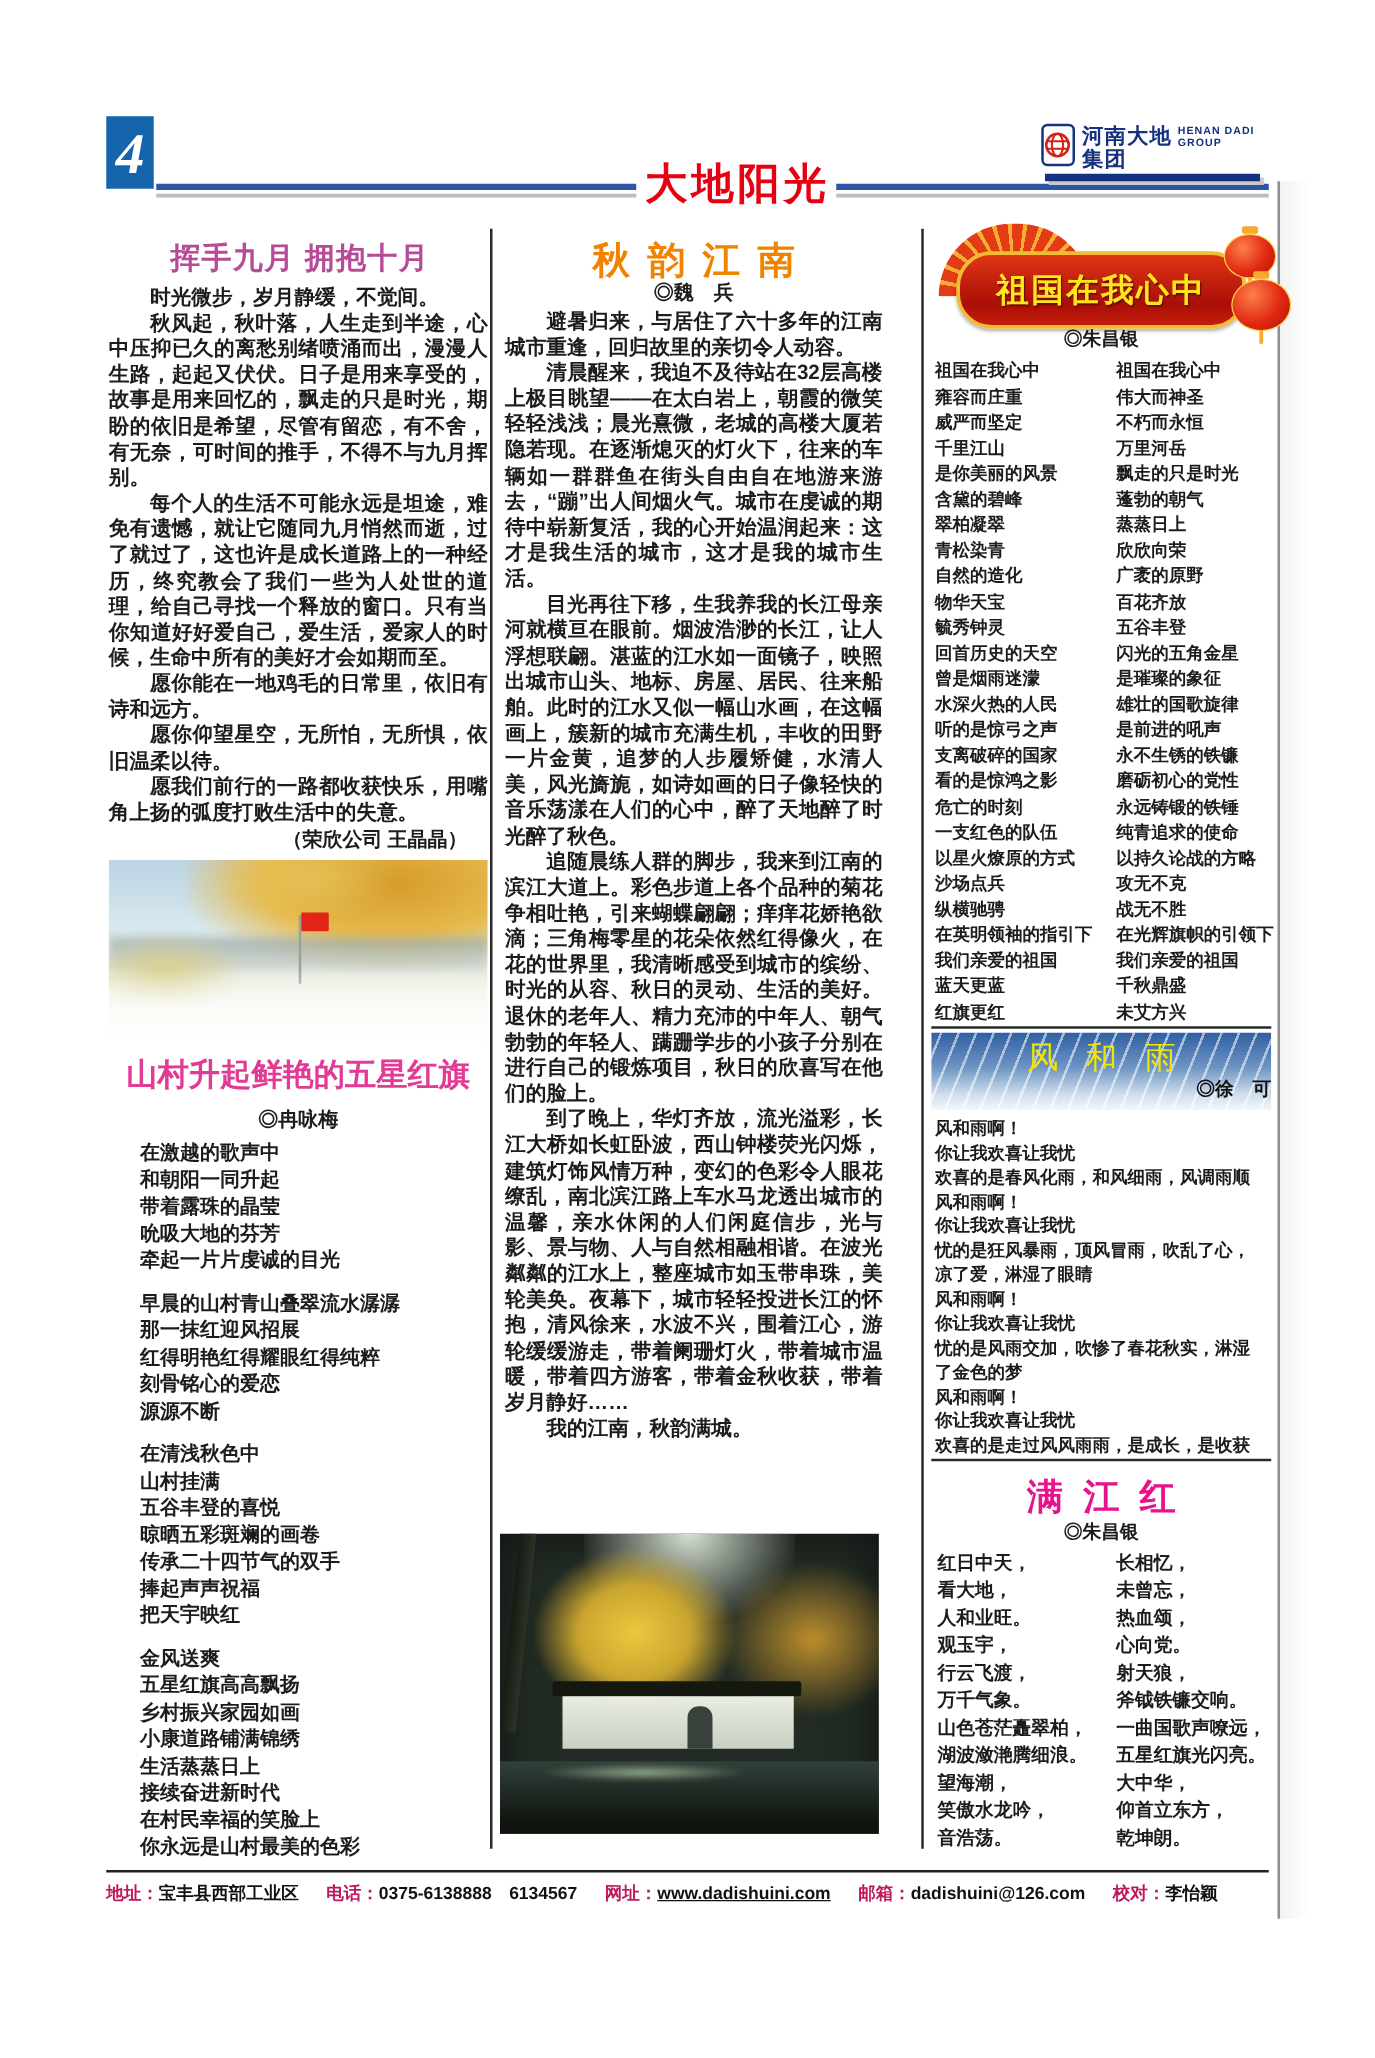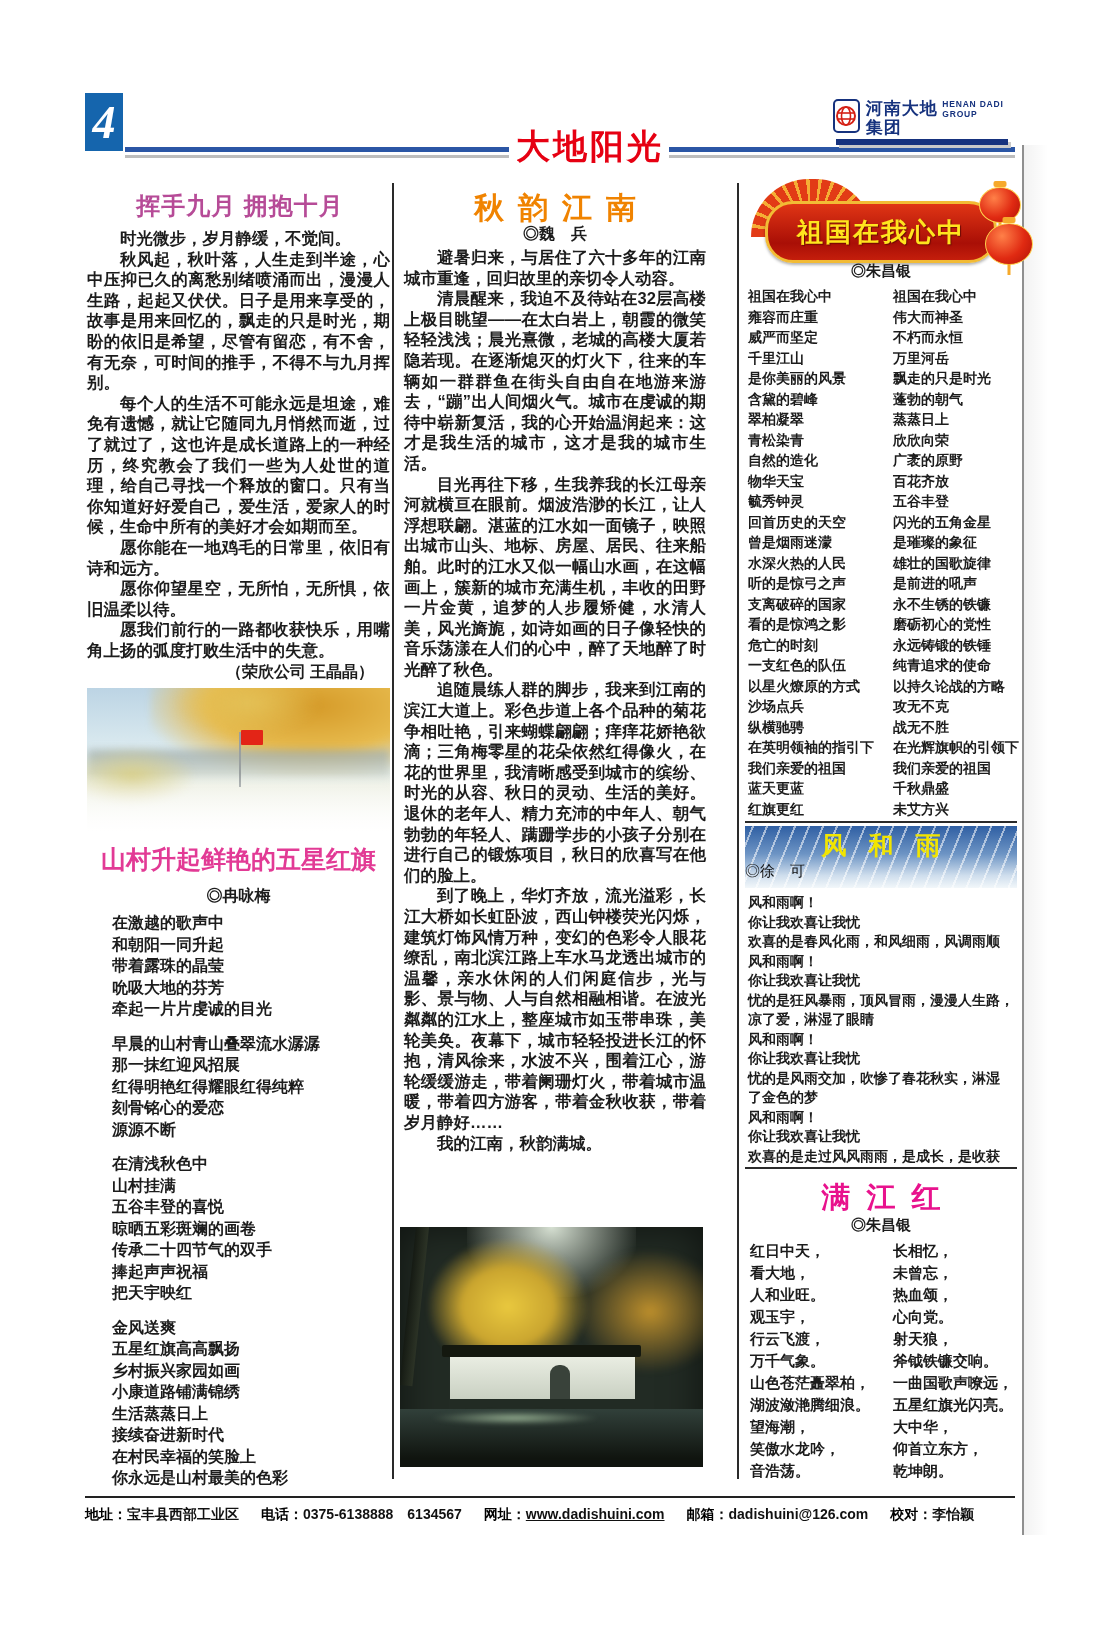--- a/index.html
+++ b/index.html
@@ -80,35 +80,35 @@
   .a-motherland{left:745px;top:262px;width:272px;text-align:center;font-size:15px;font-weight:700;}
   .poem-2col .pline{font-size:14px;line-height:20.5px;font-weight:600;}
   .ml-left{left:748px;top:286px;width:142px;}
   .ml-right{left:893px;top:286px;width:128px;}
   .hr-right{left:745px;height:2px;background:#2a2a2a;width:272px;}
   .hr1{top:821px;} .hr2{top:1167px;}
 
   .rain-banner{left:745px;top:826px;width:272px;height:62px;overflow:hidden;}
   .rb-bg{position:absolute;inset:0;background:linear-gradient(180deg,#2f5fa3 0%,#6d94c4 45%,#cfdeed 80%,#f2f7fa 100%);}
   .rb-streaks{position:absolute;inset:-25px;background:repeating-linear-gradient(112deg, rgba(255,255,255,.55) 0 2px, rgba(255,255,255,0) 2px 13px);}
-  .t-windrain{position:absolute;left:0;top:3px;width:100%;text-align:center;color:#f2e500;font-size:25px;font-weight:bold;letter-spacing:22px;text-indent:22px;}
-  .a-windrain{position:absolute;left:0;top:36px;width:100%;text-align:left;color:#111;font-size:15px;font-weight:400;}
+  .t-windrain{position:absolute;left:0;top:3px;width:100%;text-align:center;color:#f2e500;font-size:25px;font-weight:normal;letter-spacing:22px;text-indent:22px;}
+  .a-windrain{position:absolute;left:0;top:36px;width:100%;text-align:right;color:#111;font-size:15px;font-weight:700;}
   .poem-wind{left:748px;top:893px;width:270px;}
   .poem-wind .pline{font-size:14px;line-height:19.5px;font-weight:600;}
 
   .t-mjh{left:745px;top:1178px;width:272px;text-align:center;color:#e8128d;font-size:29px;font-weight:bold;letter-spacing:16px;text-indent:16px;}
   .a-mjh{left:745px;top:1216px;width:272px;text-align:center;font-size:15px;font-weight:700;}
   .mjh-left{left:750px;top:1240px;width:150px;}
   .mjh-right{left:893px;top:1240px;width:128px;}
   .poem-mjh .pline{font-size:15px;line-height:22px;font-weight:600;}
 
   
   .foot-rule{left:85px;top:1496px;width:930px;height:2px;background:#222;}
   .footer{left:85px;top:1506px;width:960px;display:flex;gap:22px;font-size:14px;font-weight:700;white-space:nowrap;}
-  .footer .lab{color:#000000;}
+  .footer .lab{color:#be185d;}
   .footer .val{color:#111;}
   .url{text-decoration:underline;color:#111;}
 </style>
 </head>
 <body>
 
 <div class="abs page-num">4</div>
 <div class="abs rule-blue seg-l"></div>
 <div class="abs rule-gray seg-l"></div>
 <div class="abs rule-blue seg-r"></div>
@@ -288,21 +288,21 @@
   <div class="rb-streaks"></div>
   <div class="t-windrain">风和雨</div>
   <div class="a-windrain">◎徐　可</div>
 </div>
 <div class="abs poem-wind">
     <div class="pline">风和雨啊！</div>
     <div class="pline">你让我欢喜让我忧</div>
     <div class="pline">欢喜的是春风化雨，和风细雨，风调雨顺</div>
     <div class="pline">风和雨啊！</div>
     <div class="pline">你让我欢喜让我忧</div>
-    <div class="pline">忧的是狂风暴雨，顶风冒雨，漫漫人生路，</div>
+    <div class="pline">忧的是狂风暴雨，顶风冒雨，吹乱了心，</div>
     <div class="pline">凉了爱，淋湿了眼睛</div>
     <div class="pline">风和雨啊！</div>
     <div class="pline">你让我欢喜让我忧</div>
     <div class="pline">忧的是风雨交加，吹惨了春花秋实，淋湿</div>
     <div class="pline">了金色的梦</div>
     <div class="pline">风和雨啊！</div>
     <div class="pline">你让我欢喜让我忧</div>
     <div class="pline">欢喜的是走过风风雨雨，是成长，是收获</div>
   </div>
 <div class="abs hr-right hr2"></div>

